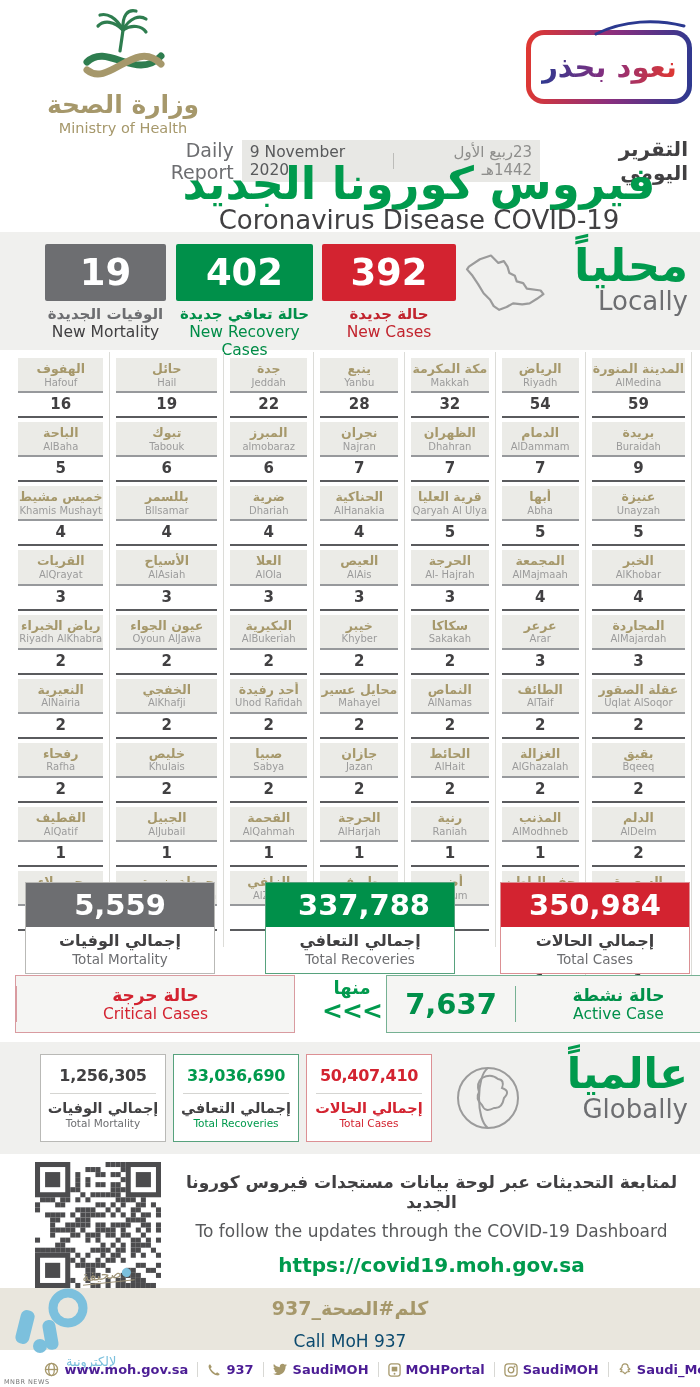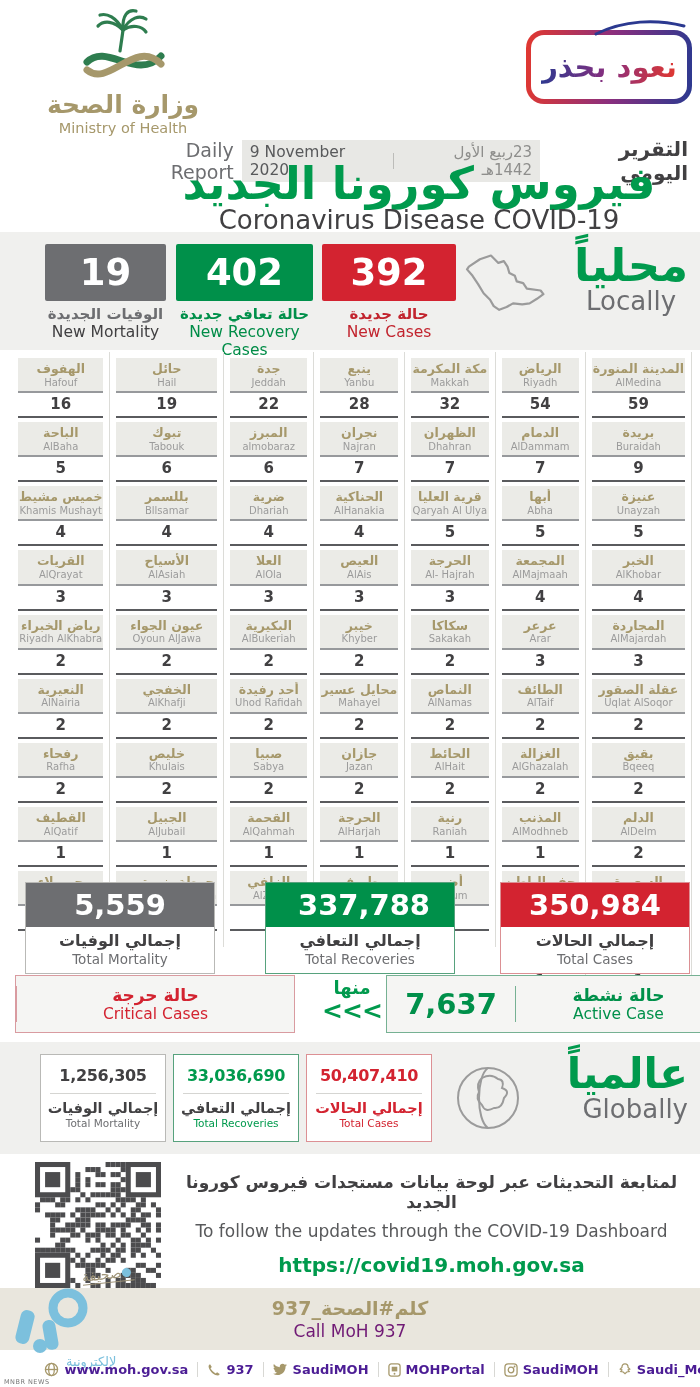--- a/index.html
+++ b/index.html
@@ -43,21 +43,21 @@
   .stat-en{font-size:15.5px;}
   .st-mort{left:45px;width:121px;} .st-mort .stat-block{background:#6d6e71;}
   .st-mort .stat-ar{color:#6d6e71;} .st-mort .stat-en{color:#414042;}
   .st-rec{left:176px;width:137px;}  .st-rec .stat-block{background:#00904a;}
   .st-rec .stat-ar{color:#00904a;}  .st-rec .stat-en{color:#008c47;}
   .st-new{left:322px;width:134px;}  .st-new .stat-block{background:#d32330;}
   .st-new .stat-ar{color:#c2242e;}  .st-new .stat-en{color:#c2242e;}
   .ksa-map{position:absolute;left:456px;top:16px;}
   .local-heading{position:absolute;right:12px;top:8px;text-align:right;}
   .local-ar{font-size:45px;font-weight:bold;color:#009a4d;line-height:1.15;direction:rtl;}
-  .local-en{font-size:26px;color:#6d6e71;margin-top:-6px;text-align:center;}
+  .local-en{font-size:26px;color:#6d6e71;margin-top:-6px;}
 
   
   .cities{position:absolute;top:352px;left:12px;right:8px;display:grid;
           grid-template-columns:repeat(7,1fr);align-items:start;}
   .city-col{border-right:1px solid #dcdcd8;padding:6px 6px 12px;min-height:516px;box-sizing:border-box;}
   .city-cell{margin-bottom:4px;}
   .city-name{background:#ebebe7;text-align:center;padding:3px 1px 2px;border-bottom:2px solid #97999c;}
   .city-name .ar{font-size:12.5px;font-weight:bold;color:#a6986b;line-height:1.25;white-space:nowrap;
                  overflow:hidden;direction:rtl;}
   .city-name .en{font-size:10px;color:#9b9b9b;line-height:1.25;white-space:nowrap;overflow:hidden;}
@@ -111,21 +111,21 @@
   .qr{position:absolute;left:35px;top:1162px;width:126px;height:126px;}
   .dash{position:absolute;left:168px;right:5px;top:1172px;text-align:center;}
   .dash-ar{font-size:17px;font-weight:bold;color:#414042;direction:rtl;}
   .dash-en{font-size:17px;color:#58595b;margin-top:9px;}
   .dash-url{font-size:20px;font-weight:bold;color:#009a4d;margin-top:12px;display:inline-block;}
 
   
   .call-band{position:absolute;top:1288px;left:0;right:0;height:62px;background:#e9e6dd;
              text-align:center;padding-top:9px;box-sizing:border-box;}
   .call-ar{font-size:19px;font-weight:bold;color:#a6986b;direction:rtl;}
-  .call-en{font-size:17px;color:#701a75;margin-top:2px;}
+  .call-en{font-size:17px;color:#0c4a6e;margin-top:12px;}
   .footer{position:absolute;top:1352px;left:60px;right:0;height:35px;display:flex;align-items:center;
           justify-content:center;}
   .f-item{display:flex;align-items:center;gap:5px;padding:0 9px;border-left:1px solid #d8d8d4;
           font-size:13px;font-weight:bold;color:#4c1d95;cursor:pointer;}
   .f-item:first-child{border-left:none;}
   .f-icon{display:flex;align-items:center;color:#a6986b;font-size:14px;}
 
   
   .watermark{position:absolute;left:4px;bottom:0;width:160px;height:125px;}
   .wm-sahifa{position:absolute;right:30px;top:4px;color:#9f9478;font-size:14px;

